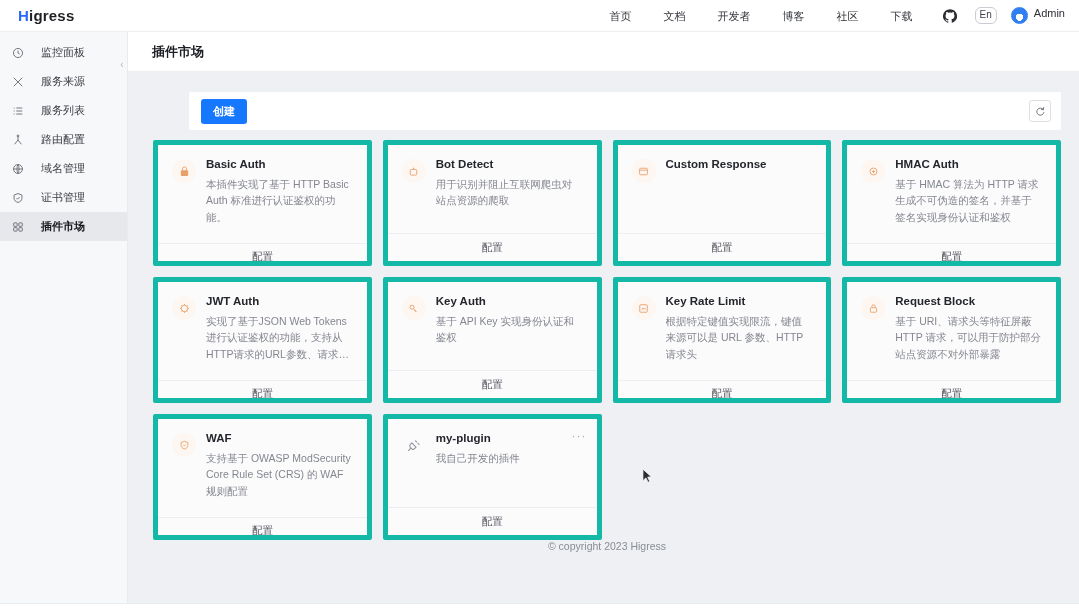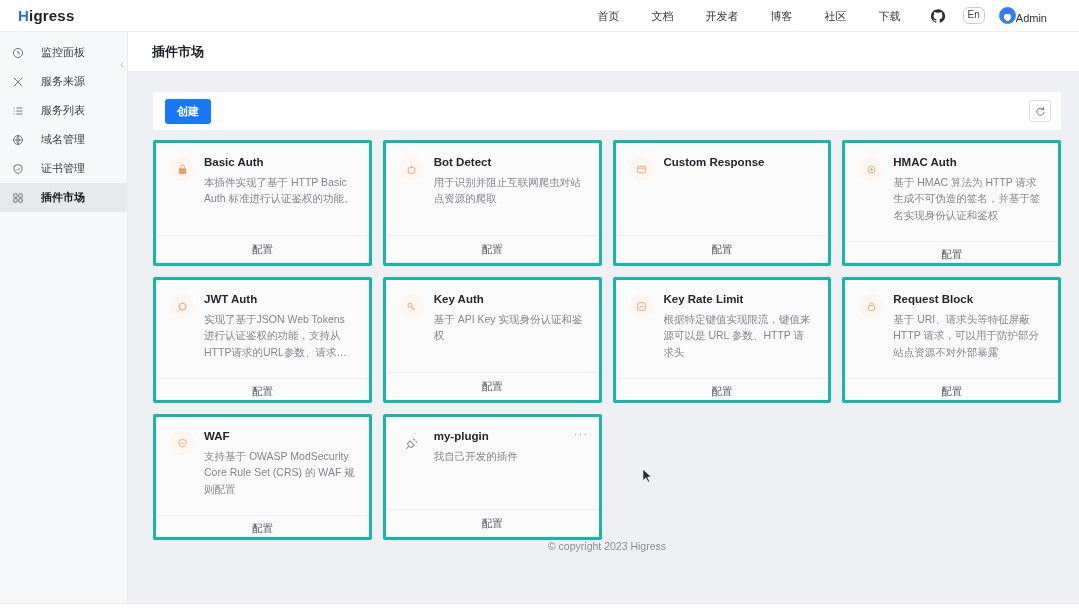--- a/index.html
+++ b/index.html
@@ -17,32 +17,32 @@
     display: flex; align-items: center;
     border-bottom: 1px solid #eceef1;
   }
   .brand {
     width: 128px; padding-left: 18px;
     font-size: 15px; font-weight: 700; letter-spacing: .2px;
     color: #1f1f24;
     display: flex; align-items: center;
   }
   .brand .brand-h { color: #2a6bff; }
-  .topnav { margin-left: auto; display: flex; align-items: center; gap: 0px; padding-right: 32px; }
+  .topnav { margin-left: auto; display: flex; align-items: center; gap: 0px; padding-right: 14px; }
   .topnav a.navitem {
     font-size: 11px; color: #35373d; text-decoration: none;
     padding: 0 16px; line-height: 32px; white-space: nowrap;
   }
   .icon-gh { padding: 0 14px; display: flex; align-items: center; }
   .lang-btn {
     border: 1px solid #c9ccd2; border-radius: 6px;
     font-size: 10px; color: #404249; padding: 1px 4px 2px;
     line-height: 12px; margin: 0 8px 0 4px; background: #fff;
   }
-  .user { display: flex; align-items: flex-end; padding-left: 6px; }
+  .user { display: flex; align-items: flex-start; gap: 6px; padding-left: 6px; }
   .avatar {
     width: 17px; height: 17px; border-radius: 50%;
     background: radial-gradient(circle at 50% 62%, #ffffff 0 30%, #2f7ef2 31% 100%);
     border: 1px solid #2f7ef2;
     display: block;
   }
   .user-name { font-size: 11px; color: #2e3036; }
 
   
   .body { flex: 1; display: flex; min-height: 0; }
@@ -76,41 +76,41 @@
     display: flex; align-items: center; padding-left: 24px;
     border-bottom: 1px solid #eceef1;
   }
   .page-title { font-size: 13px; font-weight: 700; color: #1d1f25; }
 
   .scroll-area { flex: 1; overflow: hidden; padding: 20px 18px 0 25px; }
 
   .toolbar {
     background: #fff; border-radius: 2px;
     height: 38px; display: flex; align-items: center;
-    padding: 0 10px 0 12px; margin-bottom: 10px;
+    padding: 0 10px 0 12px; margin-bottom: 10px; margin-left: 36px;
   }
   .btn-create {
     background: #1677ff; color: #fff; border: none; border-radius: 3px;
     font-size: 11px; font-weight: 600; padding: 5px 12px; cursor: pointer;
     font-family: inherit;
   }
   .btn-refresh {
     margin-left: auto; width: 22px; height: 22px;
     border: 1px solid #dcdfe4; border-radius: 3px; background: #fff;
     display: flex; align-items: center; justify-content: center; cursor: pointer;
     color: #6b6e76;
   }
   .btn-refresh svg { width: 11px; height: 11px; display: block; }
 
   .grid {
     display: grid; grid-template-columns: repeat(4, 1fr);
     gap: 11px 11px;
   }
   .card {
-    background: #fbfbfc; border: 3px solid #14b8a6; border-radius: 2px;
+    background: #fbfbfc; border: 5px solid #14b8a6; border-radius: 2px;
     display: flex; flex-direction: column;
     height: 126px; overflow: hidden;
   }
   .card-body { flex: 1; padding: 13px 14px 6px 14px; display: flex; gap: 10px; position: relative; }
   .card-icon {
     width: 24px; height: 24px; flex: 0 0 24px; border-radius: 50%;
     background: #fdf6f1;
     display: flex; align-items: center; justify-content: center;
     margin-top: 1px;
   }
@@ -199,20 +199,29 @@
 
       <div class="side-item">
         <span class="side-icon">
           <svg viewBox="0 0 14 14" fill="none" stroke="currentColor" stroke-width="1.1">
               <path d="M2 3.5h1M5 3.5h7M2 7h1M5 7h7M2 10.5h1M5 10.5h7"></path>
             </svg>
         </span>
         <span>服务列表</span>
       </div>
 
+      <div class="side-item">
+        <span class="side-icon">
+          <svg viewBox="0 0 14 14" fill="none" stroke="currentColor" stroke-width="1.1">
+              <path d="M7 2v5M7 7L3 12M7 7l4 5"></path>
+              <circle cx="7" cy="2.2" r="1.1"></circle>
+            </svg>
+        </span>
+        <span>路由配置</span>
+      </div>
 
       <div class="side-item">
         <span class="side-icon">
           <svg viewBox="0 0 14 14" fill="none" stroke="currentColor" stroke-width="1.1">
               <circle cx="7" cy="7" r="5.2"></circle>
               <path d="M1.8 7h10.4M7 1.8c1.6 1.6 1.6 8.4 0 10.4-1.6-2-1.6-8.8 0-10.4z"></path>
             </svg>
         </span>
         <span>域名管理</span>
       </div>

